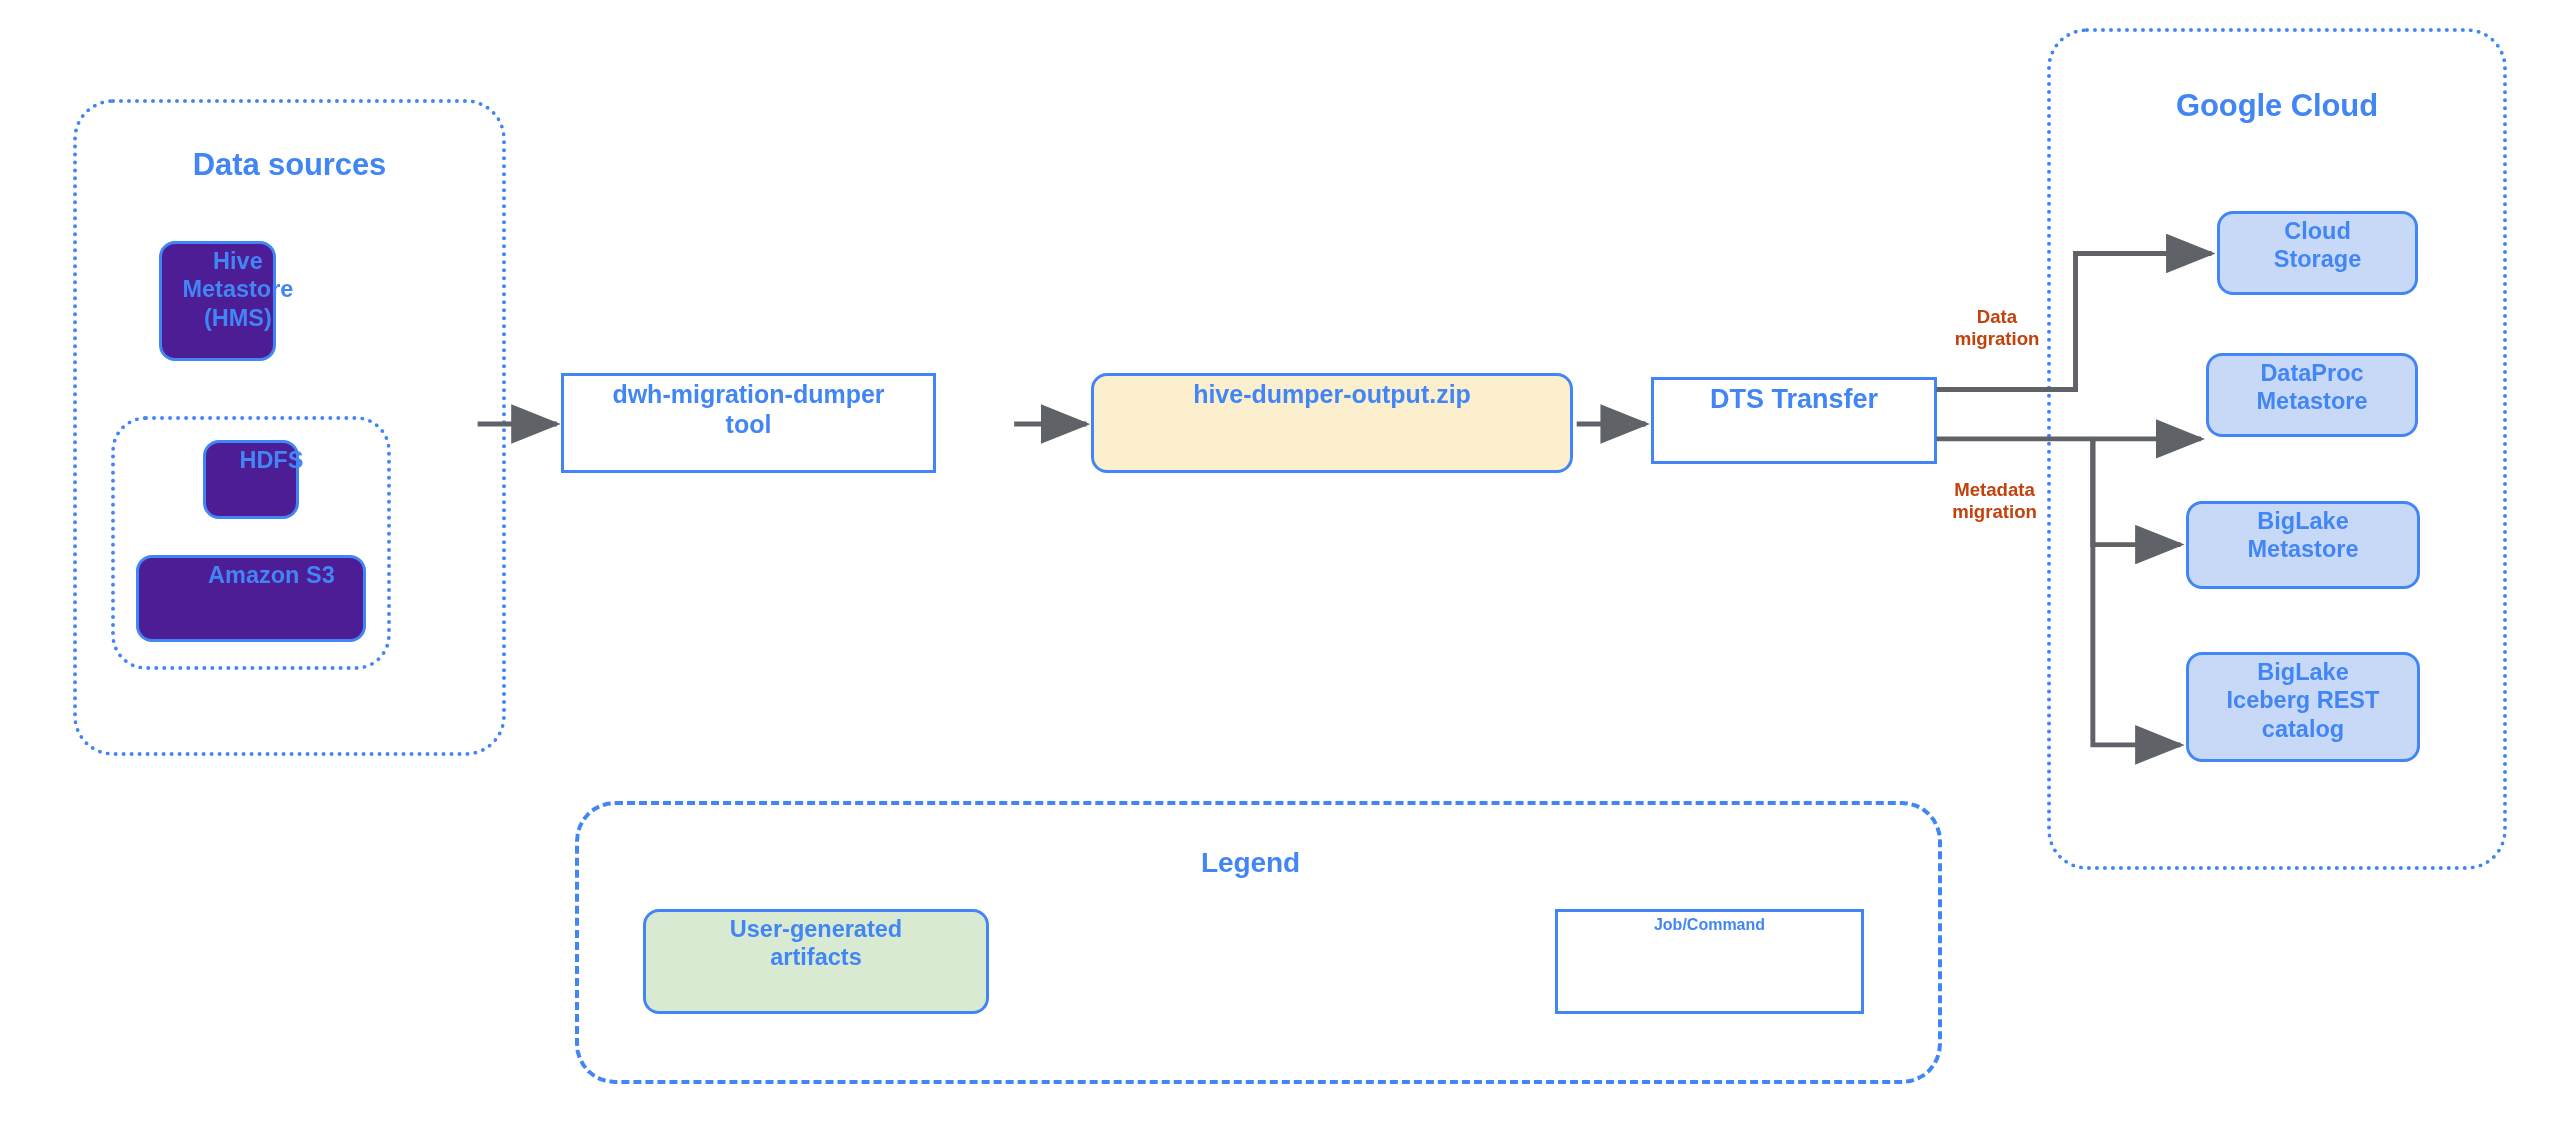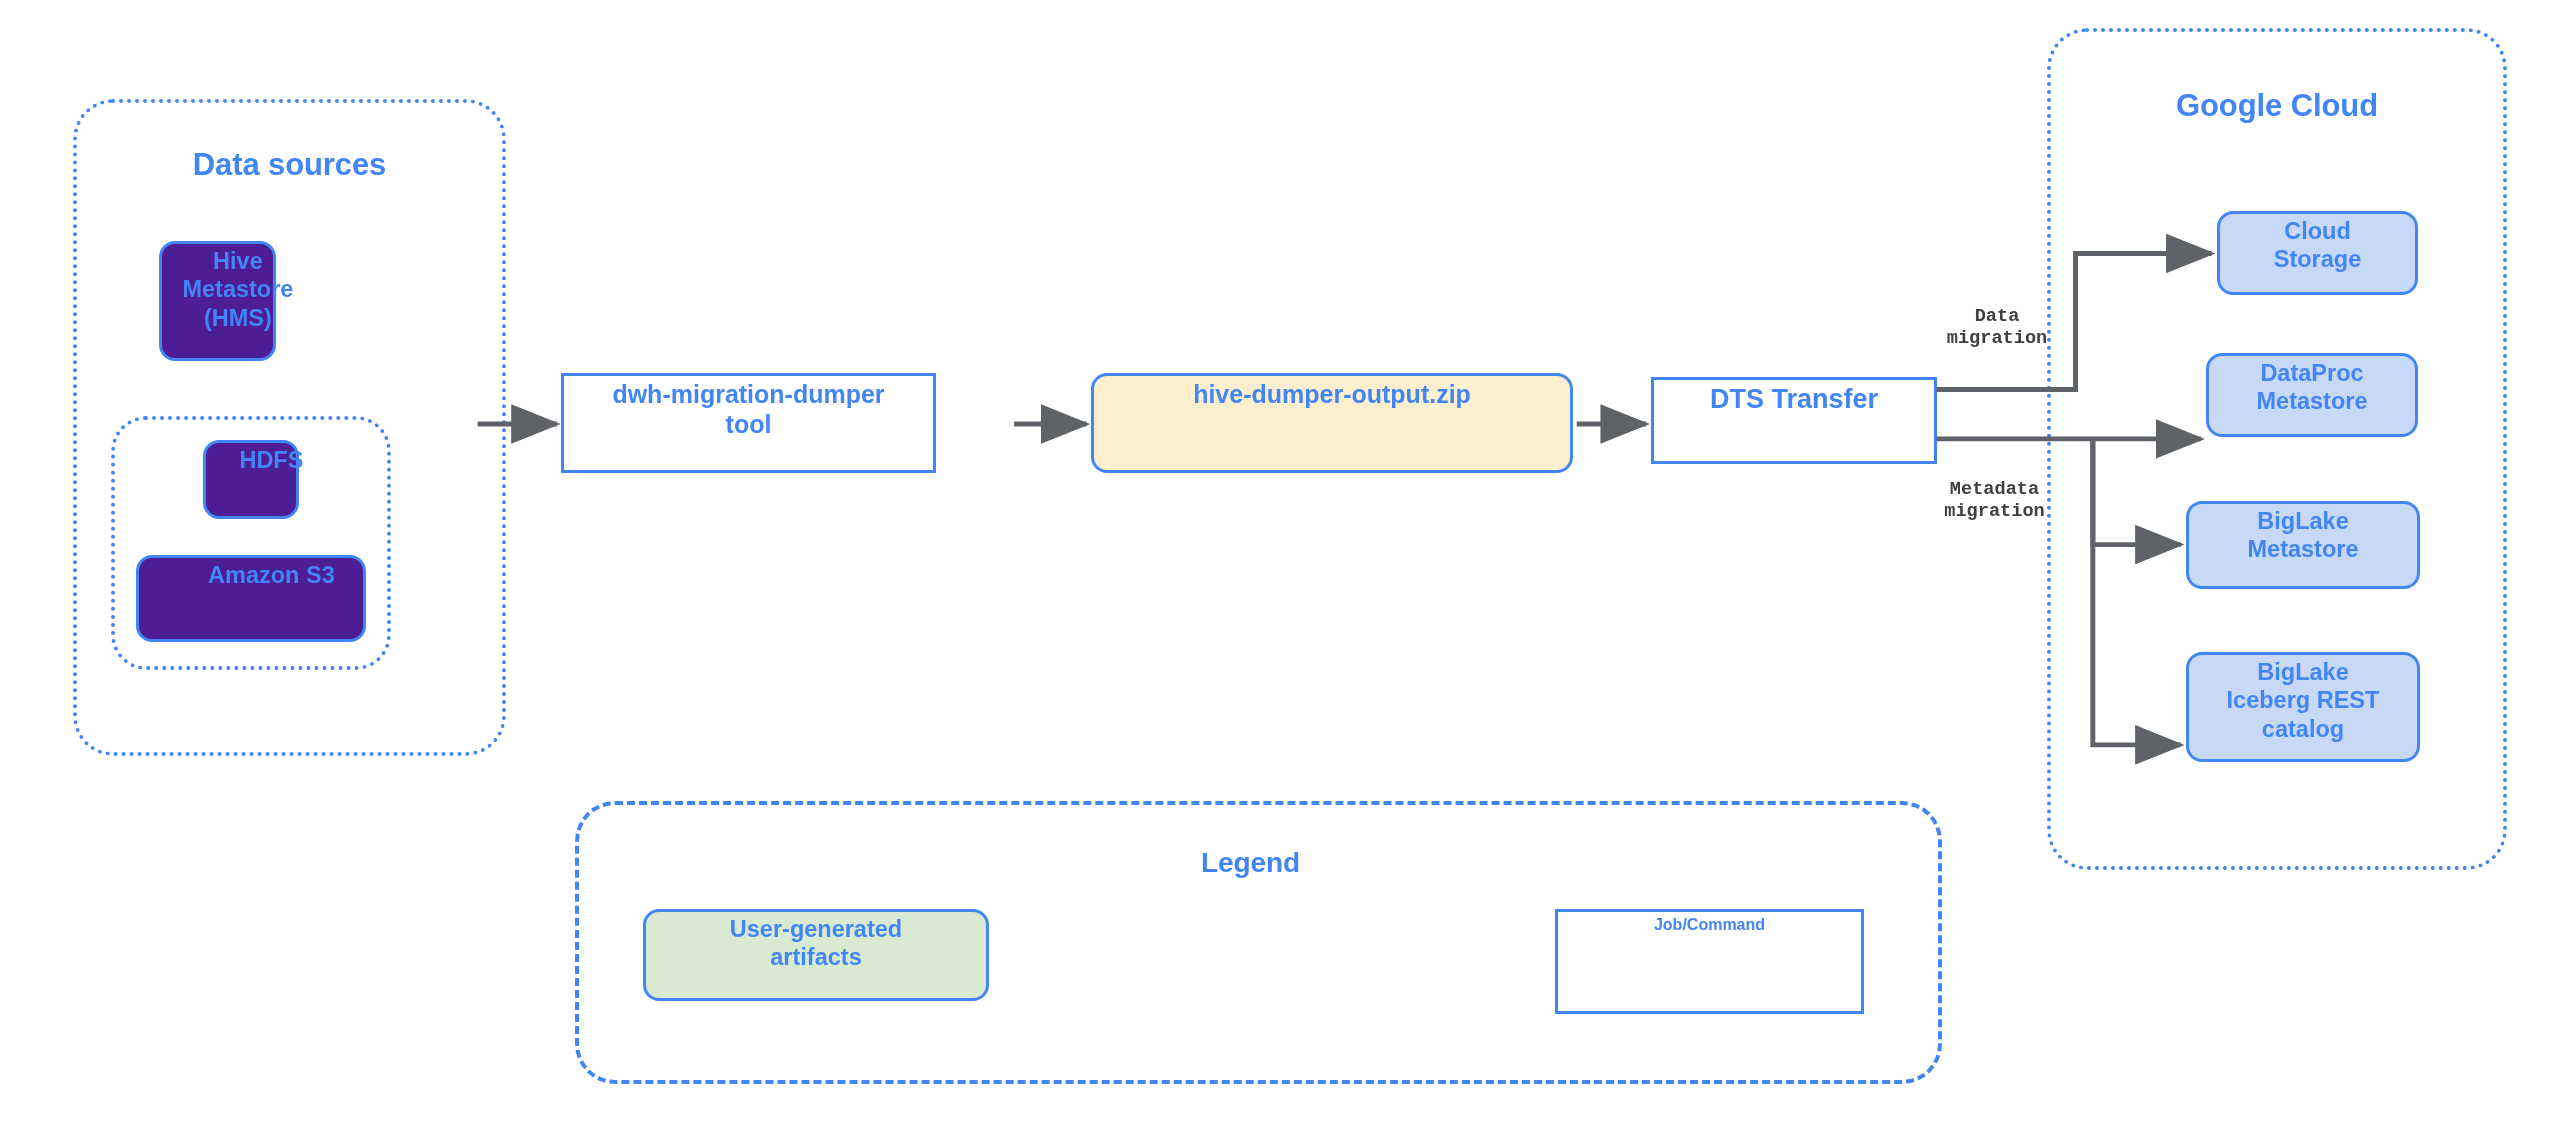--- a/index.html
+++ b/index.html
@@ -67,26 +67,25 @@
   
   .edges {
     position: absolute;
     left: 0; top: 0;
     width: 2576px;
     height: 1130px;
     pointer-events: none;
   }
   .edge-label {
     position: absolute;
-    color: #404040;
+    color: #c2410c;
     font-weight: bold;
     text-align: center;
     line-height: 1.18;
     white-space: pre-line;
-    font-family: Liberation Mono, monospace;
   }
 </style>
 </head>
 <body>
 
 <div id="canvas">
 
   <div class="group" style="left:73px; top:99px; width:433px; height:657px;"></div>
 
   <div class="group-title" style="left:73px; top:147px; width:433px; font-size:31px;">Data sources</div>
@@ -142,21 +141,21 @@
   <div class="node rounded blue" style="left:2186px; top:652px; width:234px; height:110px; font-size:23.5px;">
     <span style="white-space:pre-line;">BigLake
 Iceberg REST
 catalog</span>
   </div>
 
   <div class="group-dashed" style="left:575px; top:801px; width:1367px; height:283px;"></div>
 
   <div class="group-title" style="left:567px; top:847px; width:1367px; font-size:28px;">Legend</div>
 
-  <div class="node rounded green" style="left:643px; top:909px; width:346px; height:92px; font-size:23.5px;">
+  <div class="node rounded green" style="left:643px; top:909px; width:346px; height:105px; font-size:23.5px;">
     <span style="white-space:pre-line;">User-generated
 artifacts</span>
   </div>
 
 
   <div class="node sharp white" style="left:1555px; top:909px; width:309px; height:105px; font-size:16px;">
     <span style="white-space:pre-line;">Job/Command</span>
   </div>
 
   <div class="edge-label" style="left:1926px; top:306px; width:142px; font-size:18.6px;">Data

